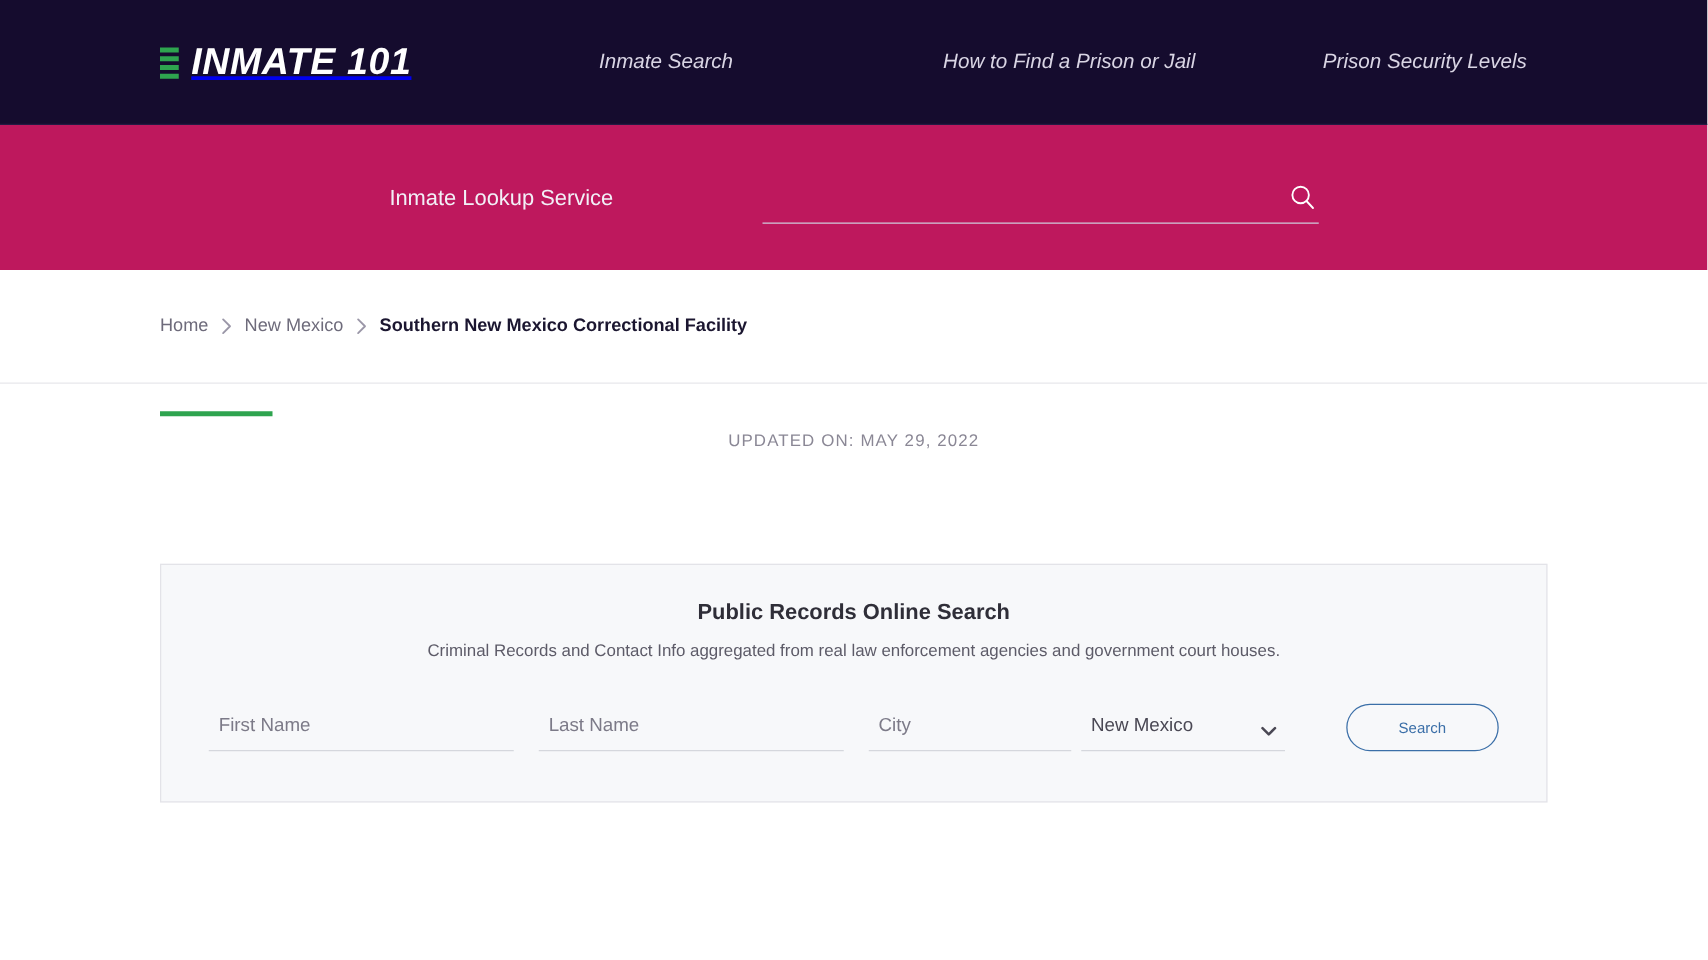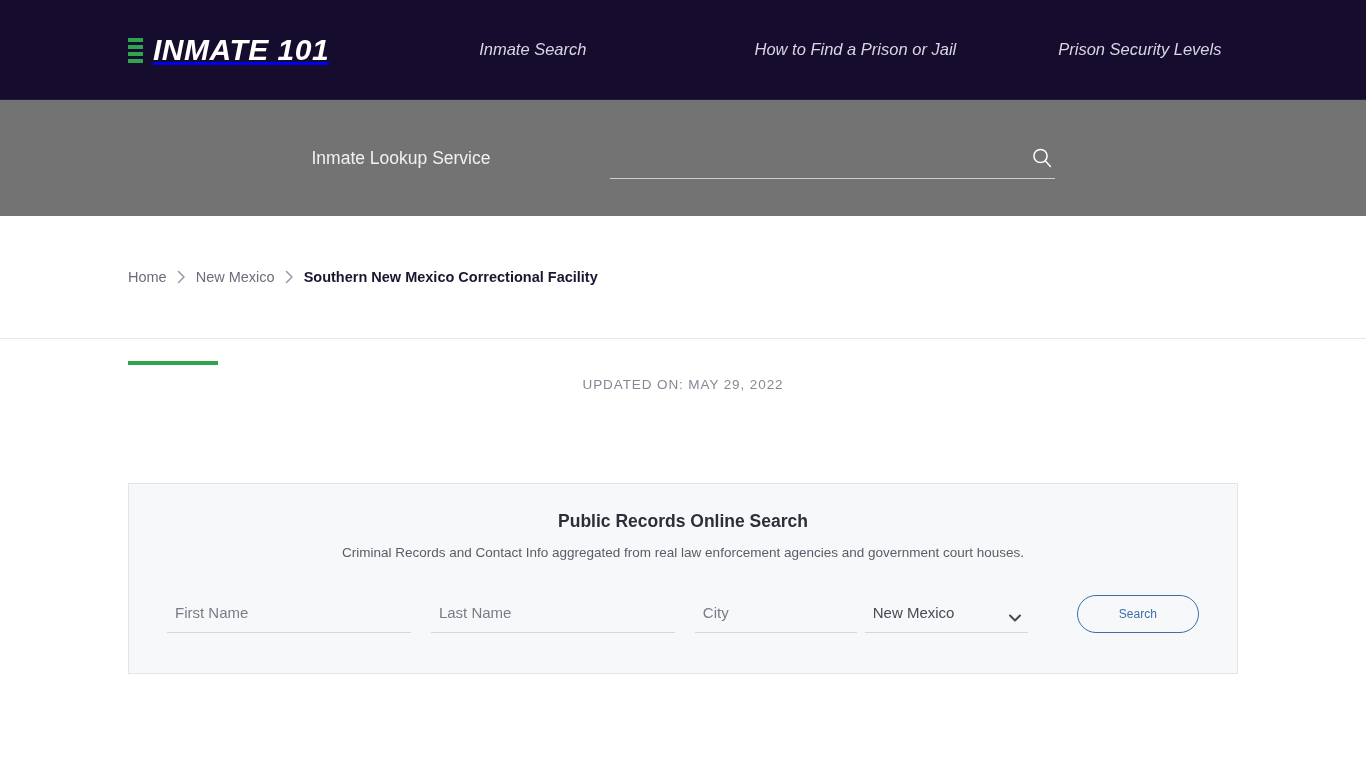--- a/index.html
+++ b/index.html
@@ -63,21 +63,21 @@
     text-decoration: none;
     white-space: nowrap;
     padding: 6px 0;
   }
   .nav .gap1 { width: 144px; }
   .nav .gap2 { width: 78px; }
 
   
   .searchstrip {
     height: 116px;
-    background: #737373;
+    background: #be185d;
     display: flex;
     align-items: center;
     justify-content: center;
     gap: 0;
   }
   .search-label {
     color: #f2f0f7;
     font-size: 17.5px;
     white-space: nowrap;
     margin-right: 119px;
@@ -105,21 +105,21 @@
     position: absolute;
     right: 2px;
     bottom: 10px;
     width: 22px;
     height: 22px;
     pointer-events: none;
   }
 
   
   .crumbbar {
-    height: 123px;
+    height: 91px;
     background: #ffffff;
     border-bottom: 1px solid #e8e8eb;
     display: flex;
     align-items: center;
     padding-left: 128px;
   }
   .crumb {
     display: flex;
     align-items: center;
     font-size: 14.5px;

